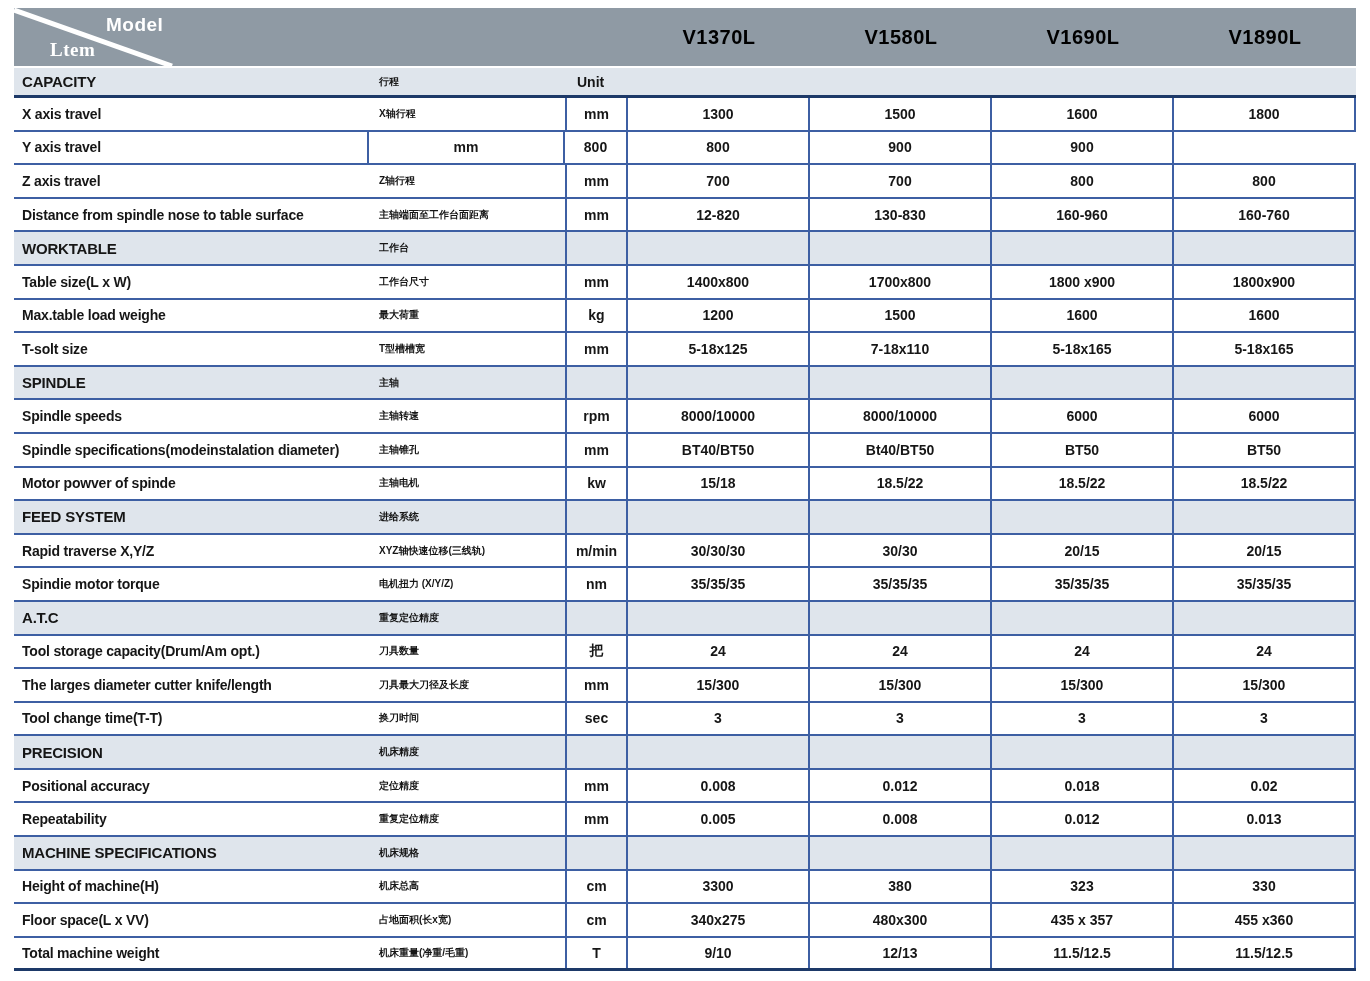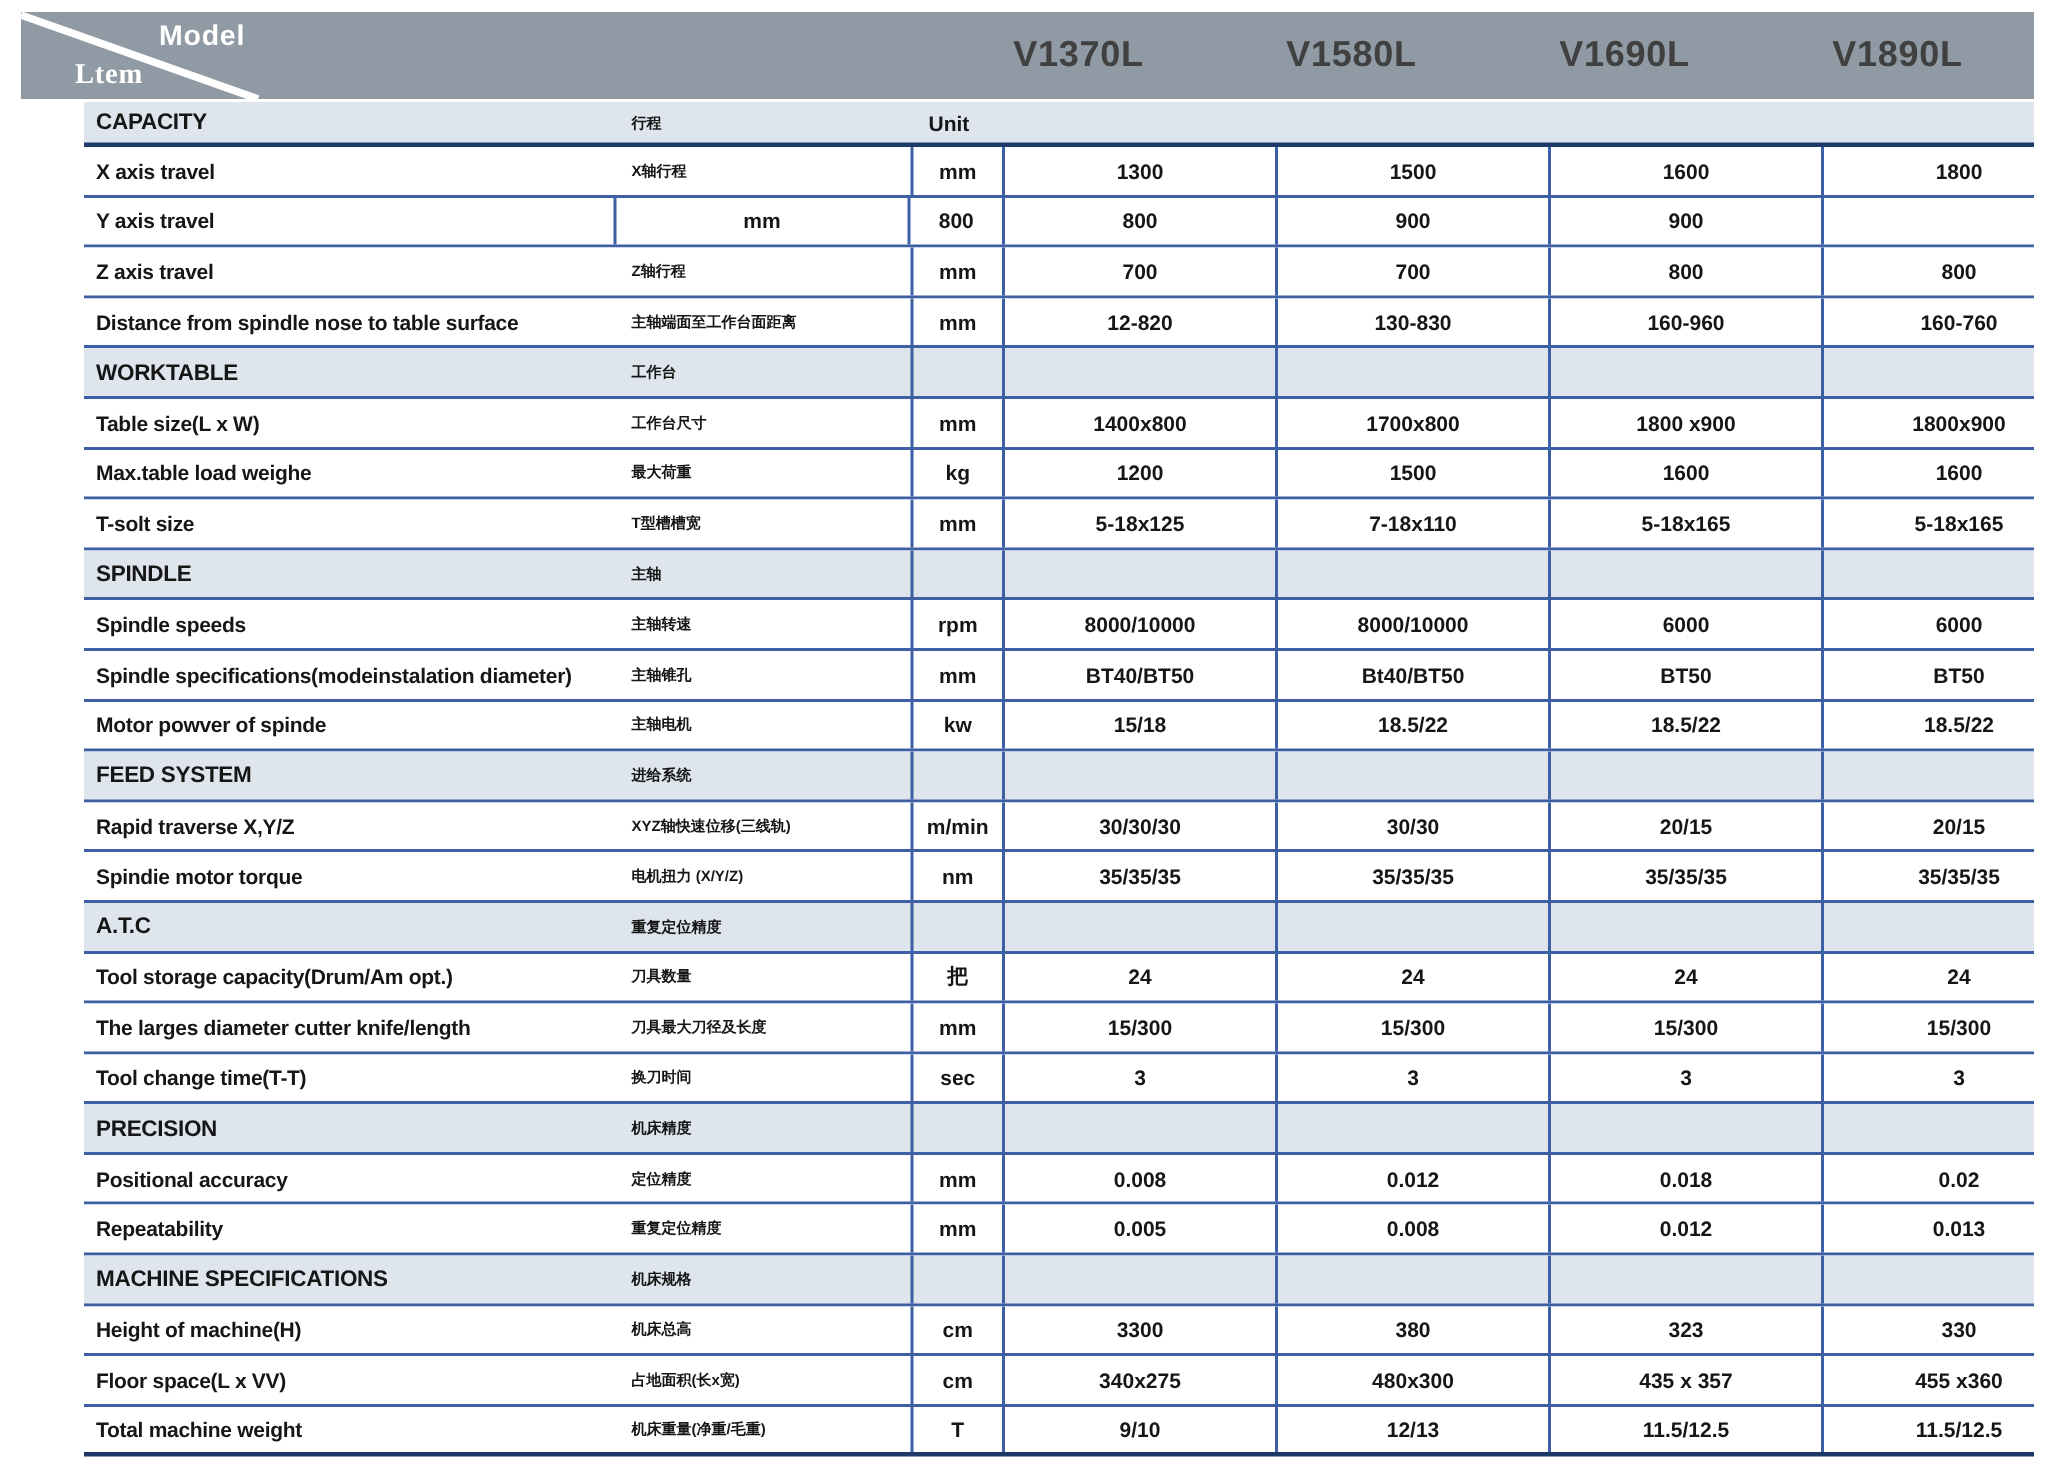--- a/index.html
+++ b/index.html
@@ -22,30 +22,29 @@
     grid-template-columns:353px 198px 63px 182px 182px 182px 182px;
     height:58px;background:var(--gray);
   }
   .diag-cell{grid-column:1/4;position:relative;overflow:hidden;}
   .diag-cell svg{position:absolute;left:0;top:0;}
   .diag-label{position:absolute;color:#fff;font-weight:700;font-size:19px;letter-spacing:.5px;}
   .diag-model{left:92px;top:6px;}
   .diag-item{left:36px;bottom:5px;font-family:Liberation Serif, serif;}
   .model-cell{
     display:flex;align-items:center;justify-content:center;
-    color:#404040;font-weight:700;font-size:24px;letter-spacing:.5px;
+    color:#000000;font-weight:700;font-size:20px;letter-spacing:.5px;
   }
   
   .tbody{display:block;margin-top:2px;}
   .row{
     display:grid;
     grid-template-columns:353px 198px 63px 182px 182px 182px 182px;
     height:33.6px;background:#fff;
     border-bottom:2px solid var(--blue);
-    margin-left:42px;
   }
   .row.section{background:var(--band);}
   .row.capacity{height:30px;border-bottom:3px solid var(--navy);}
   .row:last-child{border-bottom:3px solid var(--navy);}
   .c{display:flex;align-items:center;font-weight:700;color:var(--ink);}
   .c.en{padding-left:8px;font-size:14px;letter-spacing:-0.2px;}
   .c.zh{padding-left:12px;font-size:10px;}
   .c.unit{justify-content:center;font-size:14px;border-left:2px solid var(--blue);border-right:2px solid var(--blue);}
   .c.val{justify-content:center;font-size:14px;border-right:2px solid var(--blue);}
   .row.capacity .c.unit,.row.capacity .c.val{border:none;}

